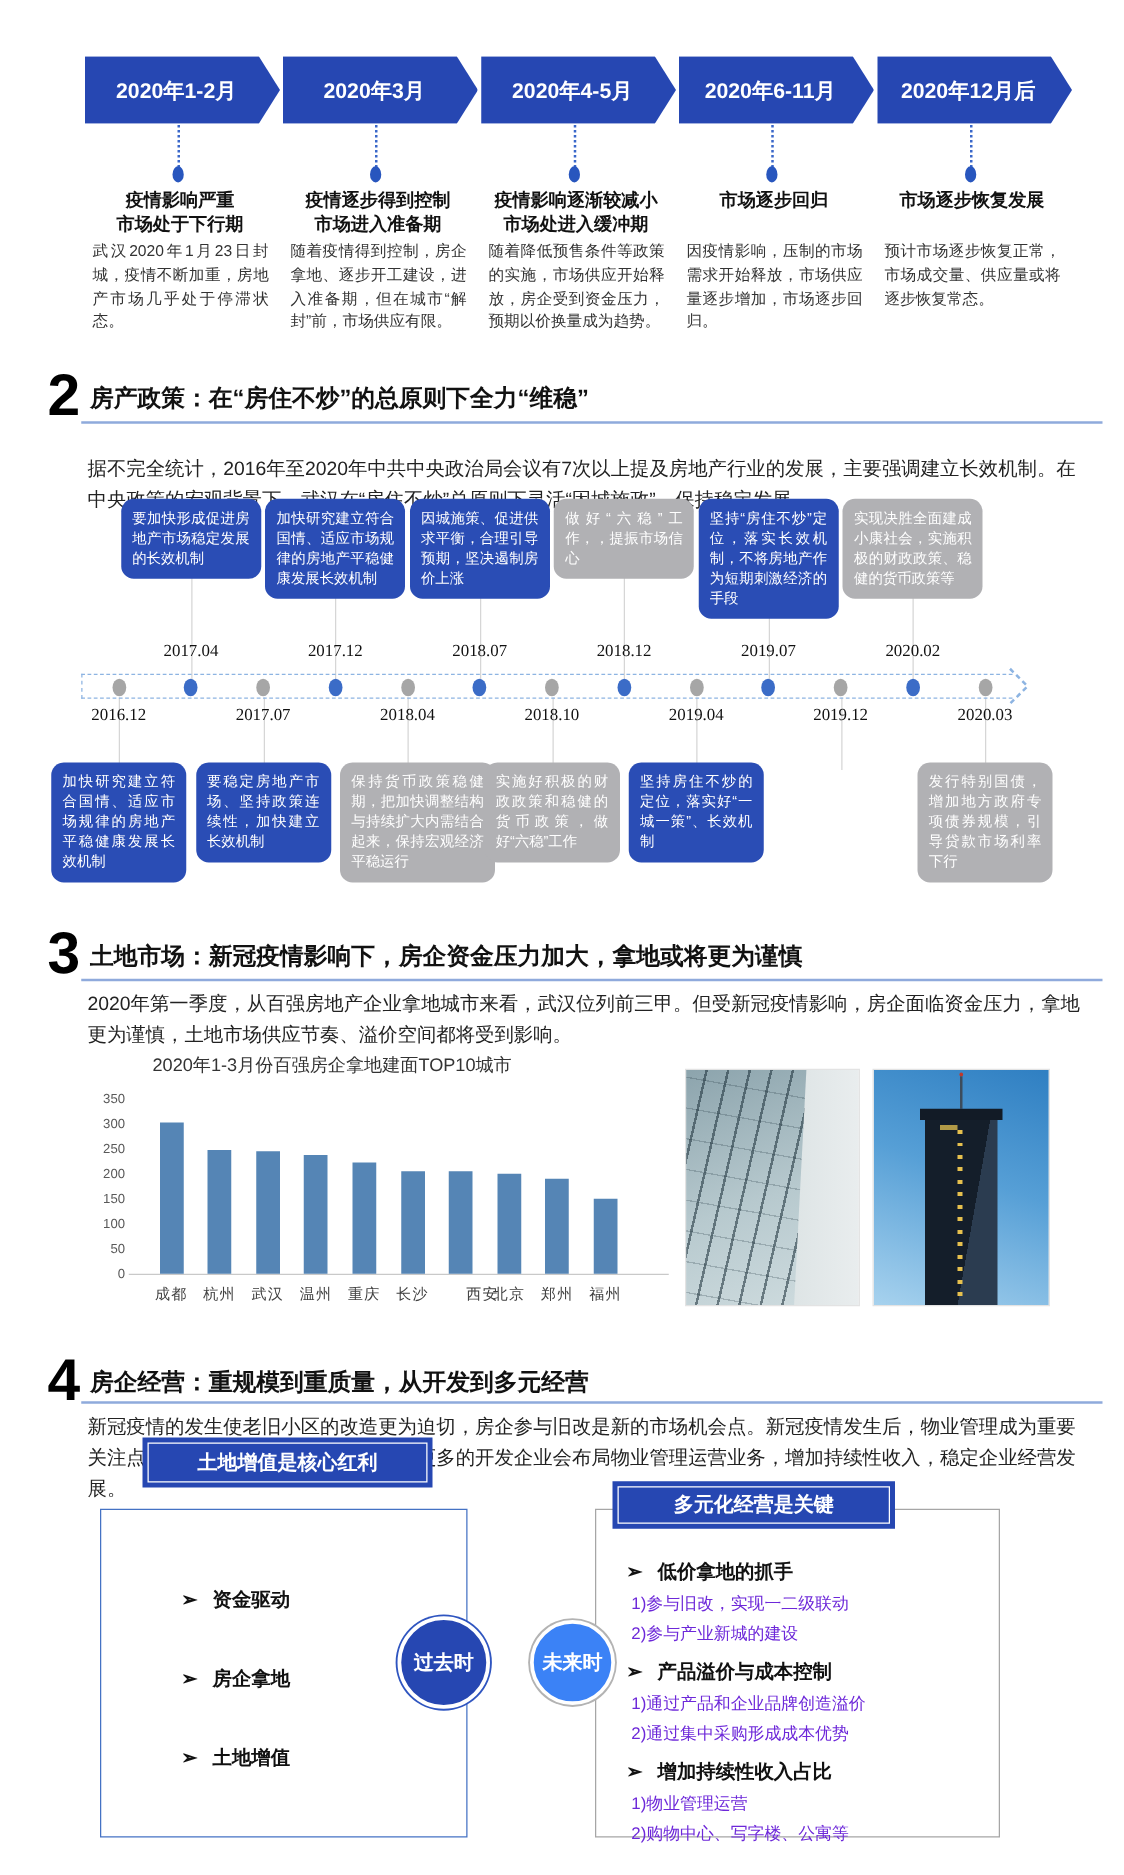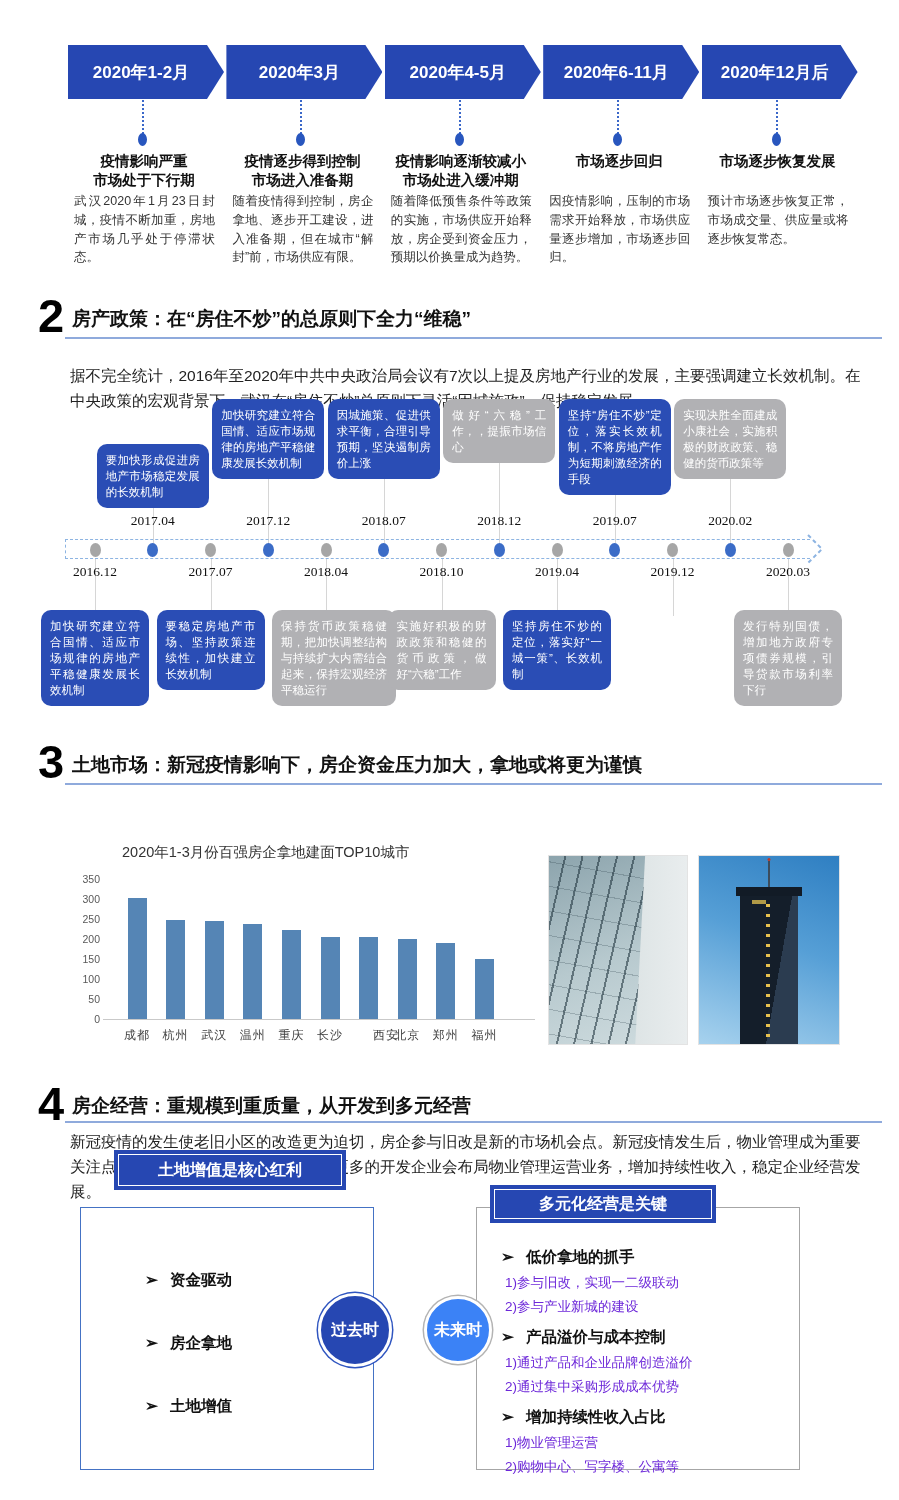--- a/index.html
+++ b/index.html
@@ -144,20 +144,21 @@
 
   <div class="abs" style="left:0;top:0;width:899px;height:0;"></div>
   <div class="tl-track"></div>
   <svg class="abs" style="left:806px;top:533px;" width="30" height="32" viewBox="0 0 30 32">
     <polyline points="2,2 16,16 2,30" fill="none" stroke="#8DB4E2" stroke-width="2" stroke-dasharray="4 3"></polyline>
   </svg>
 
   <div class="sec-num" style="left:38px;top:738px;">3</div>
   <div class="sec-title" style="left:72px;top:752px;">土地市场：新冠疫情影响下，房企资金压力加大，拿地或将更为谨慎</div>
   <div class="sec-rule" style="top:783px;"></div>
+  <div class="sec-body" style="top:792px;">2020年第一季度，从百强房地产企业拿地城市来看，武汉位列前三甲。但受新冠疫情影响，房企面临资金压力，拿地更为谨慎，土地市场供应节奏、溢价空间都将受到影响。</div>
 
   <div class="chart-title">2020年1-3月份百强房企拿地建面TOP10城市</div>
   <div class="abs" style="left:0;top:0;"></div>
   <div class="baseline" style="left:103px;top:1019px;width:432px;"></div>
 
   <div class="photo photo1">
     <div class="facade"></div>
   </div>
   <div class="photo photo2">
     <div class="tower-antenna"></div>
@@ -243,21 +244,21 @@
     <div class="tl-date" style="left: 579.75px; top: 513px;">2019.07</div>
     <div class="tl-conn" style="left: 672.5px; top: 558px; height: 58px;"></div>
     <div class="tl-dot dot-gray" style="left: 667px; top: 543px;"></div>
     <div class="tl-date" style="left: 637.5px; top: 564px;">2019.12</div>
     <div class="tl-conn" style="left: 730.25px; top: 455px; height: 90px;"></div>
     <div class="tl-dot dot-blue" style="left: 724.75px; top: 543px;"></div>
     <div class="tl-date" style="left: 695.25px; top: 513px;">2020.02</div>
     <div class="tl-conn" style="left: 788px; top: 558px; height: 58px;"></div>
     <div class="tl-dot dot-gray" style="left: 782.5px; top: 543px;"></div>
     <div class="tl-date" style="left: 753px; top: 564px;">2020.03</div>
-    <div class="tl-box tl-blue" style="left: 96.75px; top: 399px; width: 112px; margin-top: 45px;">要加快形成促进房地产市场稳定发展的长效机制</div>
+    <div class="tl-box tl-blue" style="left: 96.75px; top: 399px; width: 112px;">要加快形成促进房地产市场稳定发展的长效机制</div>
     <div class="tl-box tl-blue" style="left: 212.25px; top: 399px; width: 112px;">加快研究建立符合国情、适应市场规律的房地产平稳健康发展长效机制</div>
     <div class="tl-box tl-blue" style="left: 327.75px; top: 399px; width: 112px;">因城施策、促进供求平衡，合理引导预期，坚决遏制房价上涨</div>
     <div class="tl-box tl-gray" style="left: 443.25px; top: 399px; width: 112px;">做好“六稳”工作，，提振市场信心</div>
     <div class="tl-box tl-blue" style="left: 558.75px; top: 399px; width: 112px;">坚持“房住不炒”定位，落实长效机制，不将房地产作为短期刺激经济的手段</div>
     <div class="tl-box tl-gray" style="left: 674.25px; top: 399px; width: 112px;">实现决胜全面建成小康社会，实施积极的财政政策、稳健的货币政策等</div>
     <div class="tl-box tl-blue" style="left: 41px; top: 610px; width: 108px;">加快研究建立符合国情、适应市场规律的房地产平稳健康发展长效机制</div>
     <div class="tl-box tl-blue" style="left: 156.5px; top: 610px; width: 108px;">要稳定房地产市场、坚持政策连续性，加快建立长效机制</div>
     <div class="tl-box tl-gray" style="left: 272px; top: 610px; width: 124px;">保持货币政策稳健期，把加快调整结构与持续扩大内需结合起来，保持宏观经济平稳运行</div>
     <div class="tl-box tl-gray" style="left: 387.5px; top: 610px; width: 108px;">实施好积极的财政政策和稳健的货币政策，做好“六稳”工作</div>
     <div class="tl-box tl-blue" style="left: 503px; top: 610px; width: 108px;">坚持房住不炒的定位，落实好“一城一策”、长效机制</div>

